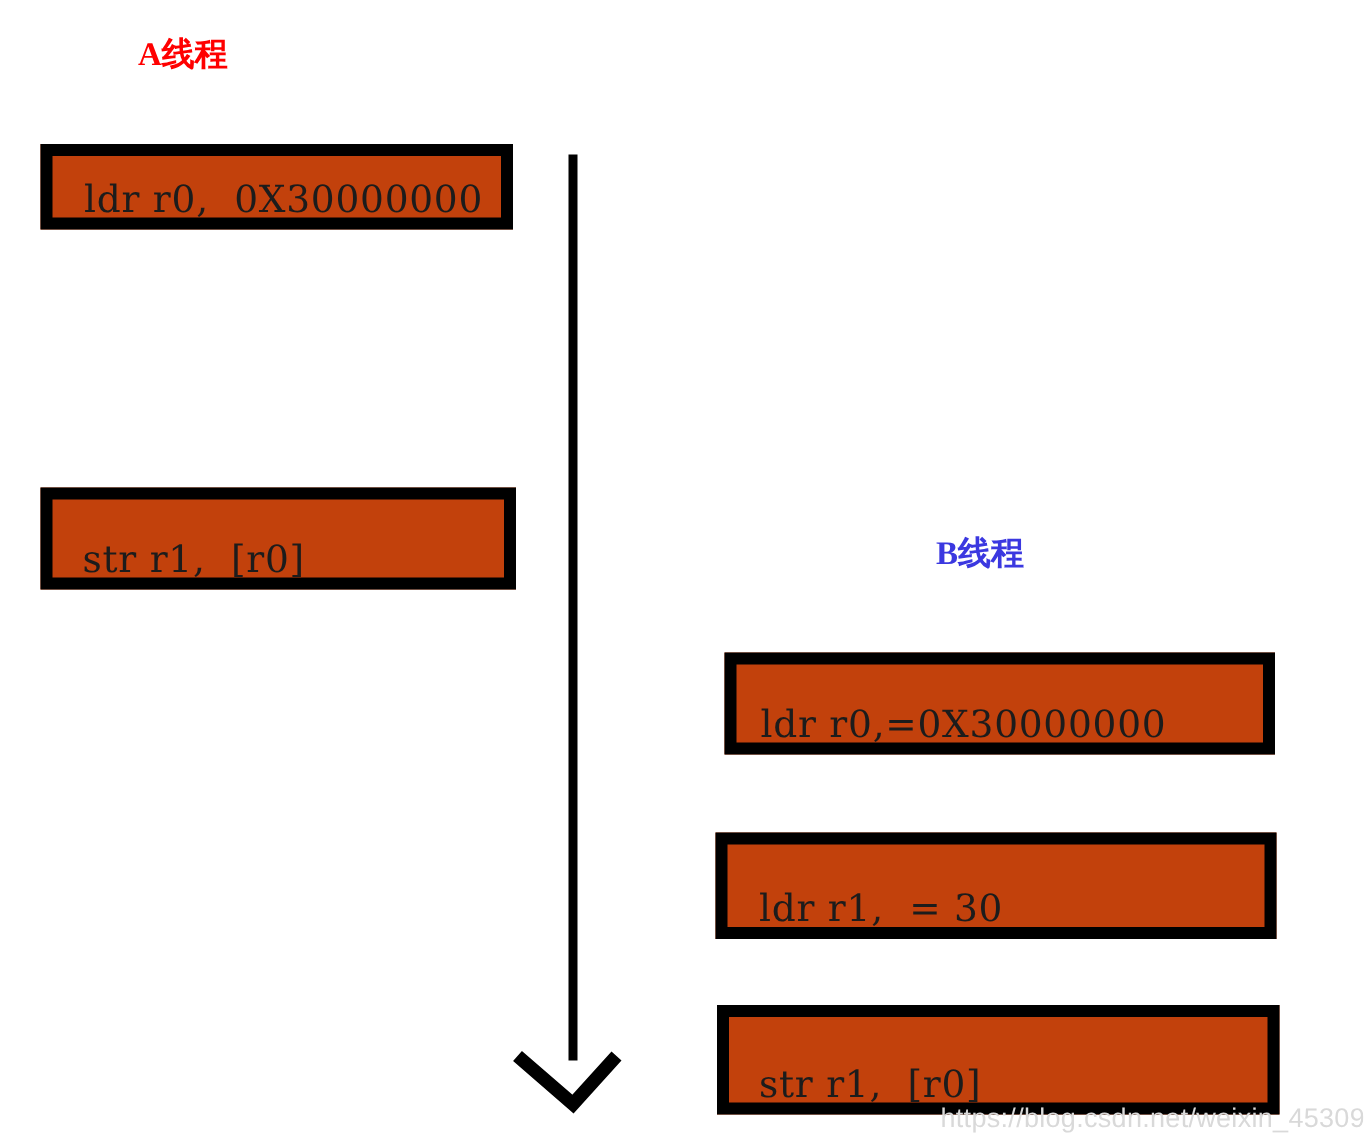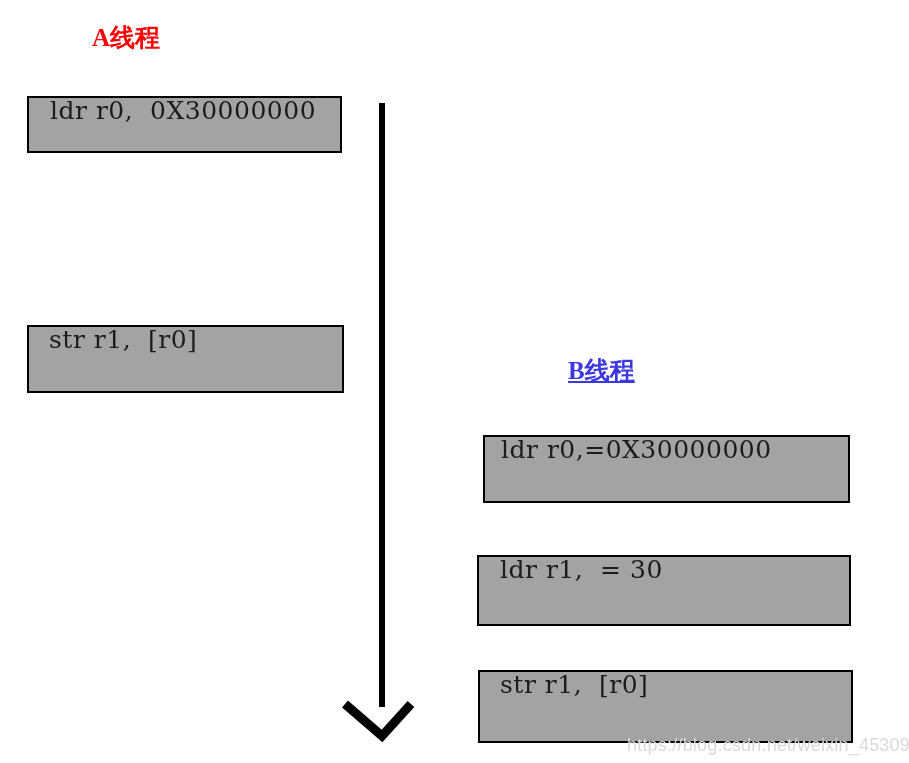--- a/index.html
+++ b/index.html
@@ -15,44 +15,43 @@
     width: 909px;
     height: 763px;
     background: #ffffff;
     overflow: hidden;
   }
   
   .thread-label {
     position: absolute;
     font-family: "Liberation Serif", serif;
     font-weight: bold;
-    font-size: 25px;
+    font-size: 22px;
     line-height: 1;
     white-space: nowrap;
     letter-spacing: 0px;
   }
   .thread-label.a {
     left: 92px;
     top: 25px;
     color: #ff0000;
   }
   .thread-label.b {
-    left: 568px;
+    left: 624px;
     top: 358px;
     color: #3b38e0;
-    text-decoration: underline;
   }
   
   .instr-box {
     position: absolute;
     box-sizing: border-box;
-    background: #a3a3a3;
-    border: 2px solid #000000;
+    background: #c2410c;
+    border: 8px solid #000000;
     display: flex;
-    align-items: flex-start;
+    align-items: flex-end;
   }
   .instr-text {
     font-family: "DejaVu Serif", serif;
     font-size: 25px;
     color: #1c1c1c;
     white-space: pre;
     line-height: 1;
     letter-spacing: 0.5px;
   }
   

